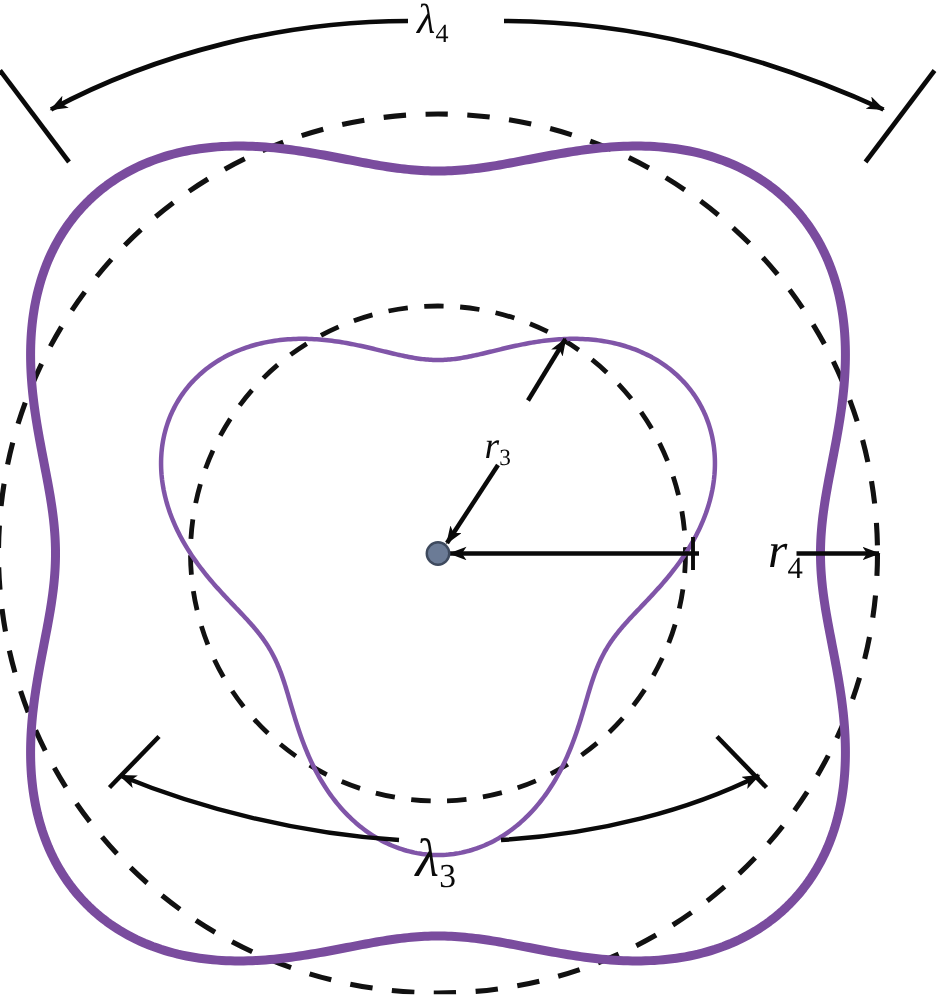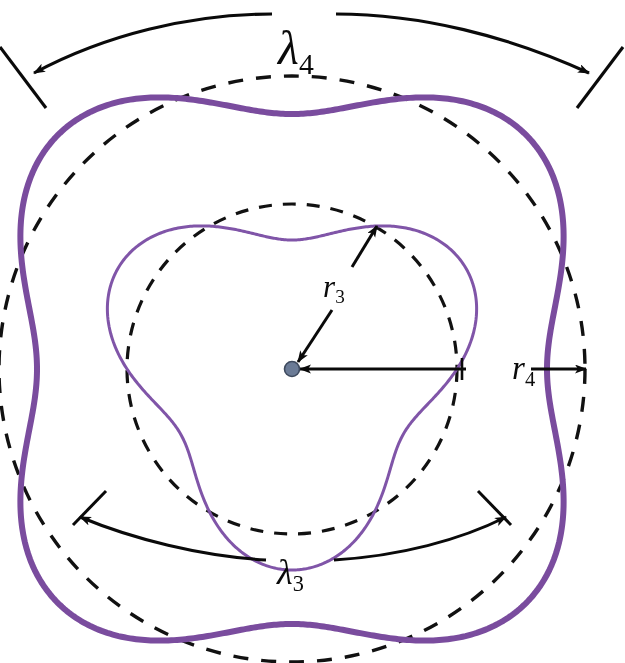--- a/index.html
+++ b/index.html
@@ -33,33 +33,33 @@
     user-select: none;
   }
   .math-label .sub {
     font-size: 0.62em;
     font-style: normal;
     vertical-align: -0.32em;
     margin-left: 0.01em;
   }
   #label-lambda4 {
     left: 278px;
-    top: 24px;
-    font-size: 48px;
+    top: 0;
+    font-size: 28px;
   }
   #label-lambda3 {
     left: 277px;
     top: 554px;
     font-size: 36px;
     text-align: center;
   }
   #label-r3 {
     left: 323px;
-    top: 271px;
-    font-size: 31px;
+    top: 285px;
+    font-size: 25px;
     text-align: center;
   }
   #label-r4 {
     left: 512px;
     top: 352px;
     font-size: 33px;
   }
 </style>
 </head>
 <body>

